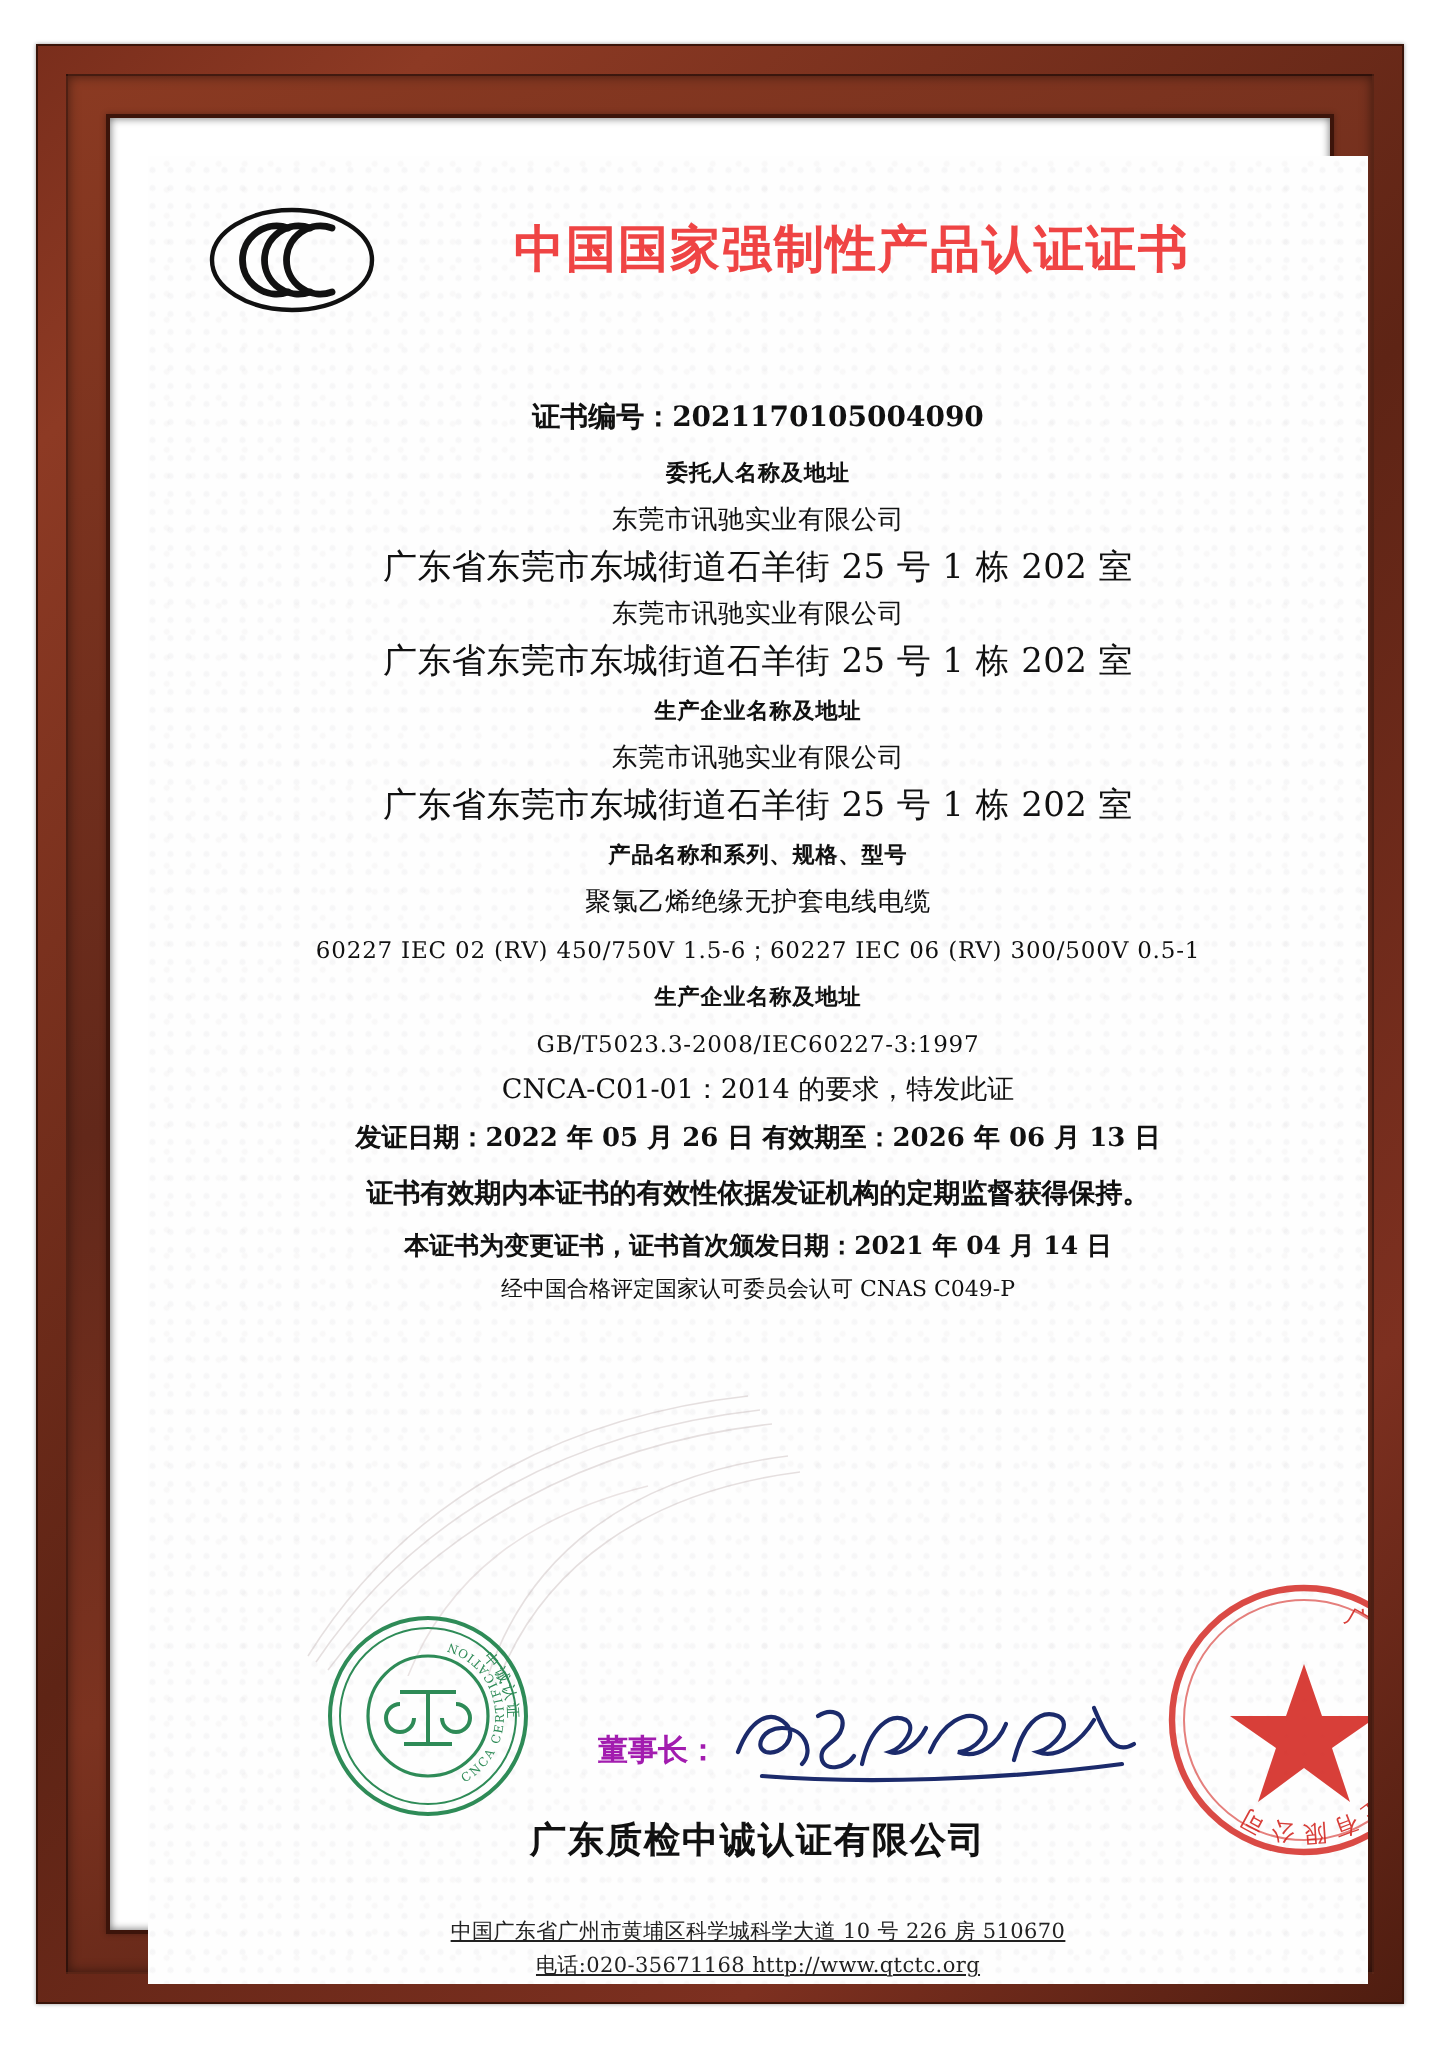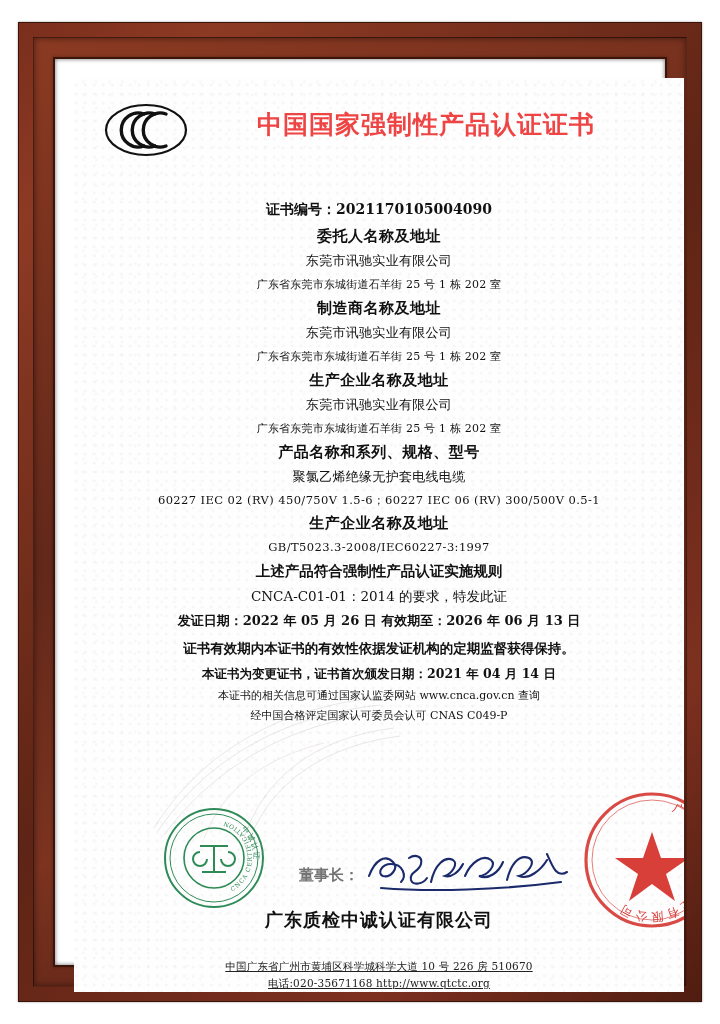--- a/index.html
+++ b/index.html
@@ -94,33 +94,33 @@
     position: absolute;
     left: 0; right: 0; top: 100px;
     text-align: center;
     color: #111;
     margin-top: 16px;
   }
   .row { margin: 0; padding: 0; }
   .lbl {
     font-family: "DejaVu Serif", "Liberation Serif", serif;
     font-weight: bold;
-    font-size: 15px;
+    font-size: 11px;
     line-height: 25px;
     letter-spacing: 0.5px;
   }
   .val {
     font-family: "DejaVu Serif", "Liberation Serif", serif;
     font-size: 13px;
     line-height: 24px;
     letter-spacing: 0.3px;
   }
   .val-sm {
     font-family: "DejaVu Serif", "Liberation Serif", serif;
-    font-size: 11px;
+    font-size: 17px;
     line-height: 23px;
     letter-spacing: 0.2px;
   }
   .val-mono {
     font-family: "DejaVu Serif", "Liberation Serif", serif;
     font-size: 11.5px;
     line-height: 22px;
     letter-spacing: 0.4px;
   }
   .certno {
@@ -188,21 +188,21 @@
     left: 225px; top: 782px;
     width: 300px;
     height: 34px;
   }
   .sig-label {
     position: absolute;
     left: 0; top: 6px;
     font-family: "DejaVu Serif", "Liberation Serif", serif;
     font-size: 15px;
     font-weight: bold;
-    color: #737373;
+    color: #a21caf;
   }
   .sig-scribble {
     position: absolute;
     left: 62px; top: -18px;
     width: 215px; height: 58px;
   }
   .company-line {
     position: absolute;
     left: 0; right: 0; top: 830px;
     text-align: center;
@@ -260,44 +260,41 @@
     </div>
 
     <div class="body-block">
 
       <div class="row certno">证书编号：2021170105004090</div>
 
       <div class="row lbl">委托人名称及地址</div>
       <div class="row val">东莞市讯驰实业有限公司</div>
       <div class="row val-sm">广东省东莞市东城街道石羊街 25 号 1 栋 202 室</div>
 
-      <div class="row lbl">制造商名称及地址</div>
       <div class="row val">东莞市讯驰实业有限公司</div>
       <div class="row val-sm">广东省东莞市东城街道石羊街 25 号 1 栋 202 室</div>
 
       <div class="row lbl">生产企业名称及地址</div>
       <div class="row val">东莞市讯驰实业有限公司</div>
       <div class="row val-sm">广东省东莞市东城街道石羊街 25 号 1 栋 202 室</div>
 
       <div class="row lbl">产品名称和系列、规格、型号</div>
       <div class="row val">聚氯乙烯绝缘无护套电线电缆</div>
       <div class="row val-mono">60227 IEC 02 (RV) 450/750V 1.5-6；60227 IEC 06 (RV) 300/500V 0.5-1</div>
 
       <div class="row lbl">生产企业名称及地址</div>
       <div class="row val-mono">GB/T5023.3-2008/IEC60227-3:1997</div>
 
-      <div class="row rule-line">上述产品符合强制性产品认证实施规则</div>
       <div class="row rule-line2">CNCA-C01-01：2014 的要求，特发此证</div>
 
       <div class="row dates">发证日期：2022 年 05 月 26 日   有效期至：2026 年 06 月 13 日</div>
 
       <div class="row maintain">证书有效期内本证书的有效性依据发证机构的定期监督获得保持。</div>
 
       <div class="row note1">本证书为变更证书，证书首次颁发日期：2021 年 04 月 14 日</div>
-      <div class="row note2">本证书的相关信息可通过国家认监委网站 www.cnca.gov.cn 查询</div>
       <div class="row note3">经中国合格评定国家认可委员会认可 CNAS C049-P</div>
     </div>
 
     <svg class="seal-green" viewBox="0 0 104 104">
       <circle cx="52" cy="52" r="49" fill="none" stroke="#2e8b57" stroke-width="2"></circle>
       <circle cx="52" cy="52" r="44" fill="none" stroke="#2e8b57" stroke-width="1"></circle>
       <circle cx="52" cy="52" r="30" fill="none" stroke="#2e8b57" stroke-width="1.6"></circle>
       <g stroke="#2e8b57" stroke-width="2" fill="none">
         <path d="M38 40 h28"></path>
         <path d="M52 40 v26"></path>

